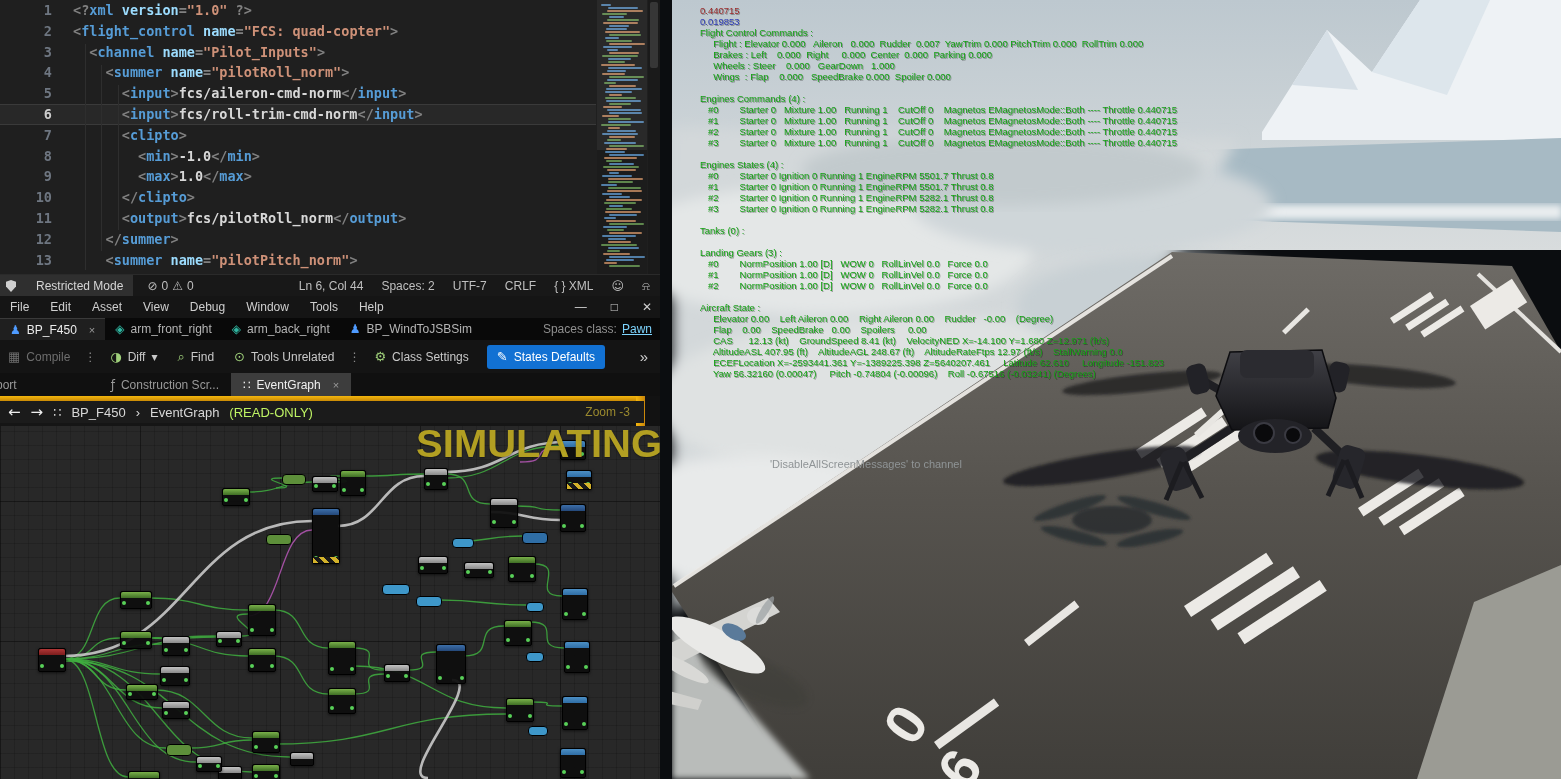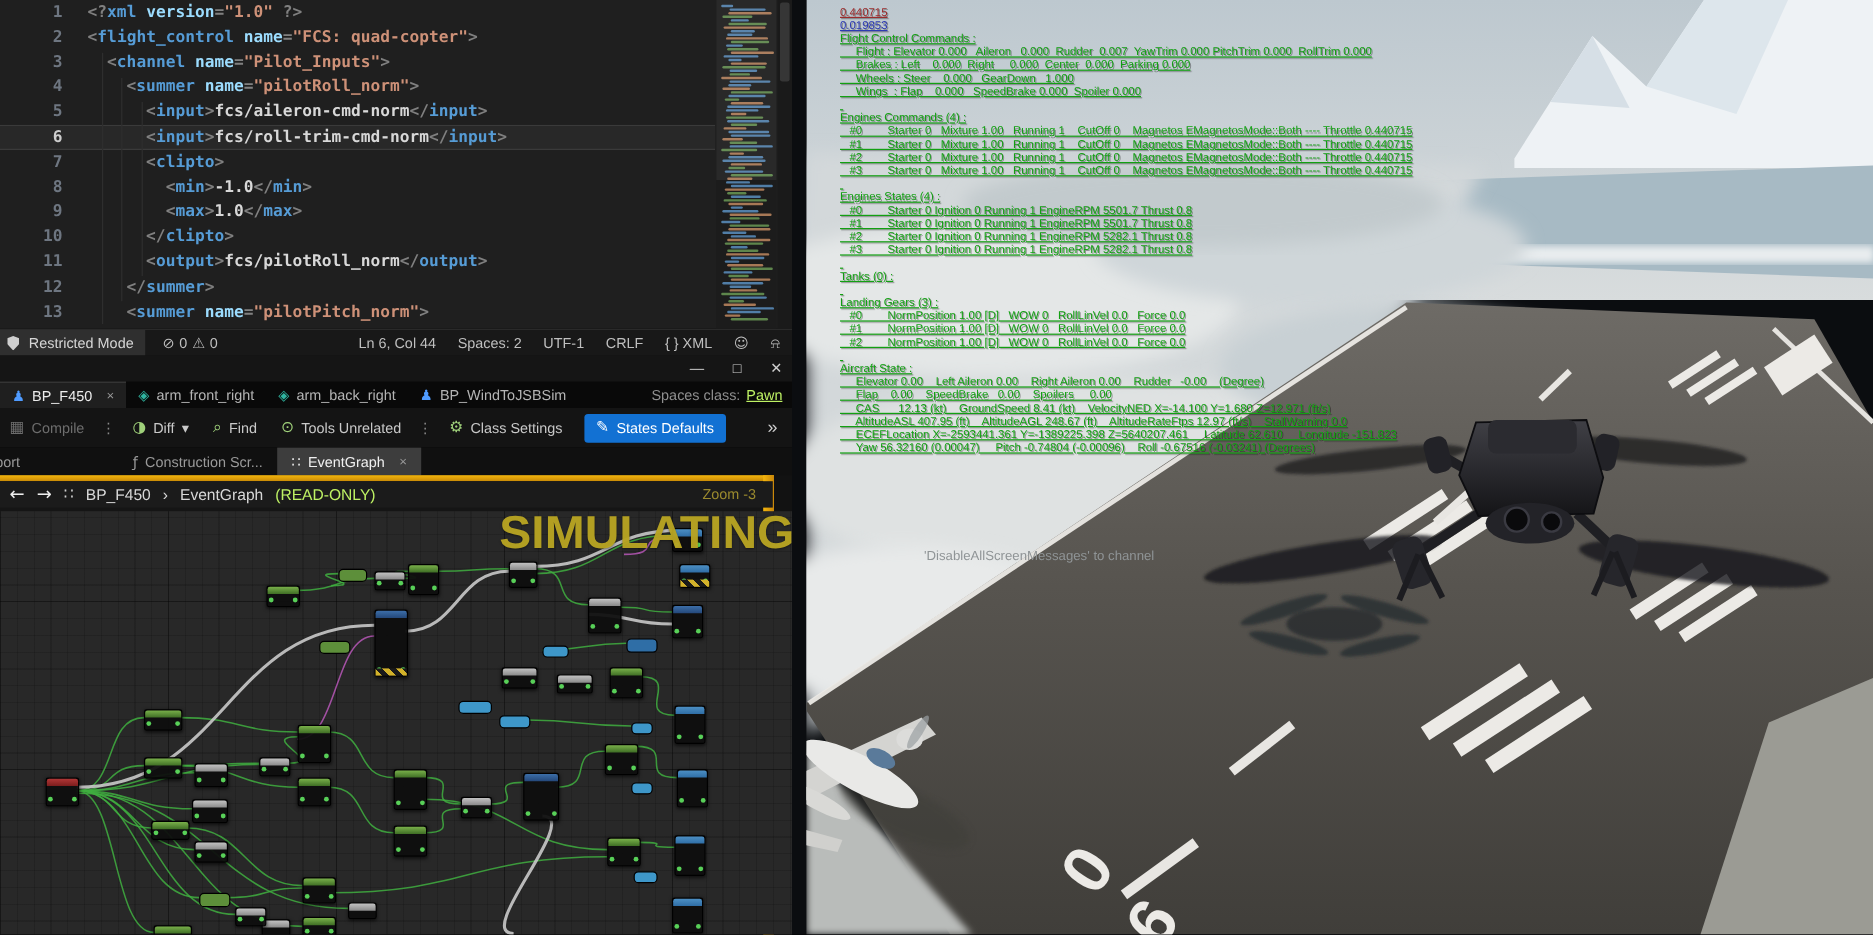--- a/index.html
+++ b/index.html
@@ -21,38 +21,38 @@
   .guide{position:absolute;width:1px;background:#2e2e2e;}
   #minimap{position:absolute;left:597px;top:0;width:50px;height:274px;background:#1c1c1c;}
   #minimap .mrow{position:absolute;height:2px;border-radius:1px;opacity:.85;}
   #minimap-slider{position:absolute;left:597px;top:0;width:50px;height:150px;background:rgba(255,255,255,.06);}
   #vsb{position:absolute;left:648px;top:0;width:12px;height:274px;background:#1a1a1a;}
   #vsb .thumb{position:absolute;left:2px;top:2px;width:8px;height:66px;background:#4a4a4a;opacity:.6;border-radius:2px;}
 
   
   #vstatus{left:0;top:274px;width:660px;height:22px;background:#181818;border-top:1px solid #2a2a2a;
            color:#bfbfbf;font-size:12px;display:flex;align-items:center;}
-  #restricted{background:#2f2f2f;height:100%;display:flex;align-items:center;gap:8px;padding:0 10px 0 6px;color:#d6d6d6;}
+  #restricted{background:#2f2f2f;height:100%;display:flex;align-items:center;gap:20px;padding:0 10px 0 6px;color:#d6d6d6;}
   .shield{width:10px;height:12px;background:#cfcfcf;clip-path:polygon(50% 0,100% 15%,100% 55%,50% 100%,0 55%,0 15%);}
   .st-item{margin-left:14px;display:flex;gap:4px;align-items:center;white-space:nowrap;}
   .st-right{margin-left:auto;display:flex;gap:18px;align-items:center;padding-right:10px;}
   .sym{font-family:"DejaVu Sans",sans-serif;}
 
   
   #ue{left:0;top:296px;width:660px;height:483px;background:#151515;overflow:hidden;}
   #ue-menu{position:absolute;left:0;top:0;width:660px;height:22px;background:#151515;display:flex;
            align-items:center;gap:21px;padding-left:10px;color:#cfcfcf;font-size:12px;}
   .winbtns{position:absolute;right:8px;top:0;height:22px;display:flex;gap:24px;align-items:center;color:#cfcfcf;font-size:12px;}
   #ue-tabs{position:absolute;left:0;top:22px;width:660px;height:22px;background:#090909;display:flex;font-size:12px;color:#b5b5b5;}
   .atab{display:flex;align-items:center;gap:6px;padding:0 10px;height:100%;}
   .atab.active{background:#1f1f1f;color:#ececec;border-top:1px solid #3a3a3a;}
   .aticon{font-family:"DejaVu Sans",sans-serif;font-size:12px;}
   .closex{color:#9a9a9a;margin-left:6px;font-size:11px;}
   #parentclass{position:absolute;right:8px;top:22px;height:22px;display:flex;gap:5px;align-items:center;font-size:12px;color:#8f8f8f;}
-  #parentclass b{color:#bef264;font-weight:normal;text-decoration:underline;}
+  #parentclass b{color:#7dd3fc;font-weight:normal;text-decoration:underline;}
   #ue-toolbar{position:absolute;left:0;top:44px;width:660px;height:33px;background:#141414;border-bottom:1px solid #000;
               display:flex;align-items:center;gap:4px;color:#c9c9c9;font-size:12px;padding-left:0;}
   .tbtn{display:flex;align-items:center;gap:6px;padding:0 8px;height:100%;white-space:nowrap;}
   .tbtn .ticon{font-family:"DejaVu Sans",sans-serif;font-size:13px;color:#9fd07a;}
   .tbtn.disabled{color:#6d6d6d;} .tbtn.disabled .ticon{color:#6d6d6d;}
   .tdots{color:#8a8a8a;padding:0 2px;}
   .tbtn.primary{background:#1271d3;border-radius:3px;height:24px;color:#fff;padding:0 10px;margin-left:6px;}
   .tbtn.primary .ticon{color:#fff;}
   .chev{margin-left:auto;padding-right:12px;color:#d0d0d0;font-size:15px;}
   #ue-docbar{position:absolute;left:0;top:77px;width:660px;height:23px;background:#101010;display:flex;font-size:12px;color:#9a9a9a;align-items:flex-end;}
@@ -84,21 +84,21 @@
       background:repeating-linear-gradient(45deg,#d3b22a 0 4px,#1a1a1a 4px 8px);}
   .pillnode{position:absolute;border-radius:4px;border:1px solid #000;}
   #watermark{position:absolute;top:-4px;right:6px;font-size:40px;font-weight:bold;letter-spacing:0px;
              color:rgba(187,167,35,.95);text-shadow:0 1px 2px rgba(0,0,0,.4);transform:scaleY(.96);}
 
   
   #viewport{left:660px;top:0;width:901px;height:779px;background:#0b0d10;overflow:hidden;}
   #scene{position:absolute;left:12px;top:0;width:889px;height:779px;}
   #debug{position:absolute;left:28px;top:5px;font-size:9.5px;line-height:11px;white-space:pre;
          text-shadow:1px 1px 0 rgba(0,0,0,.35);}
-  #debug .dl{min-height:11px;text-decoration:underline;}
+  #debug .dl{min-height:11px;}
   #debug .g{color:#12a012;} #debug .r{color:#9c2b2b;} #debug .b{color:#2e3bb3;}
   #suppress{position:absolute;left:98px;top:458px;color:#8f9496;font-size:11px;text-shadow:none;}
   .rwnum{position:absolute;color:#eceae6;font-weight:bold;font-size:56px;transform:rotate(-56deg);}
 </style>
 </head>
 <body>
 
 <div class="stage">
 
   <div id="vscode" class="abs">
@@ -209,29 +209,39 @@
     </div>
     <div class="st-item">
       <span class="sym">⊘</span>
       <span>0</span>
       <span class="sym">⚠</span>
       <span>0</span>
     </div>
     <div class="st-right">
       <span>Ln 6, Col 44</span>
       <span>Spaces: 2</span>
-      <span>UTF-1</span>
+      <span>UTF-7</span>
       <span>CRLF</span>
       <span><span>{ }</span> <span>XML</span></span>
       <span class="sym">☺</span>
       <span class="sym">⍾</span>
     </div>
   </div>
 
   <div id="ue" class="abs">
+    <div id="ue-menu">
+        <span>File</span>
+        <span>Edit</span>
+        <span>Asset</span>
+        <span>View</span>
+        <span>Debug</span>
+        <span>Window</span>
+        <span>Tools</span>
+        <span>Help</span>
+      </div>
     <div class="winbtns">
       <span>—</span>
       <span>□</span>
       <span>✕</span>
     </div>
     <div id="ue-tabs">
         <div class="atab active">
           <span class="aticon" style="color: rgb(79, 155, 255);">♟</span>
           <span>BP_F450</span>
           <span class="closex">×</span>

